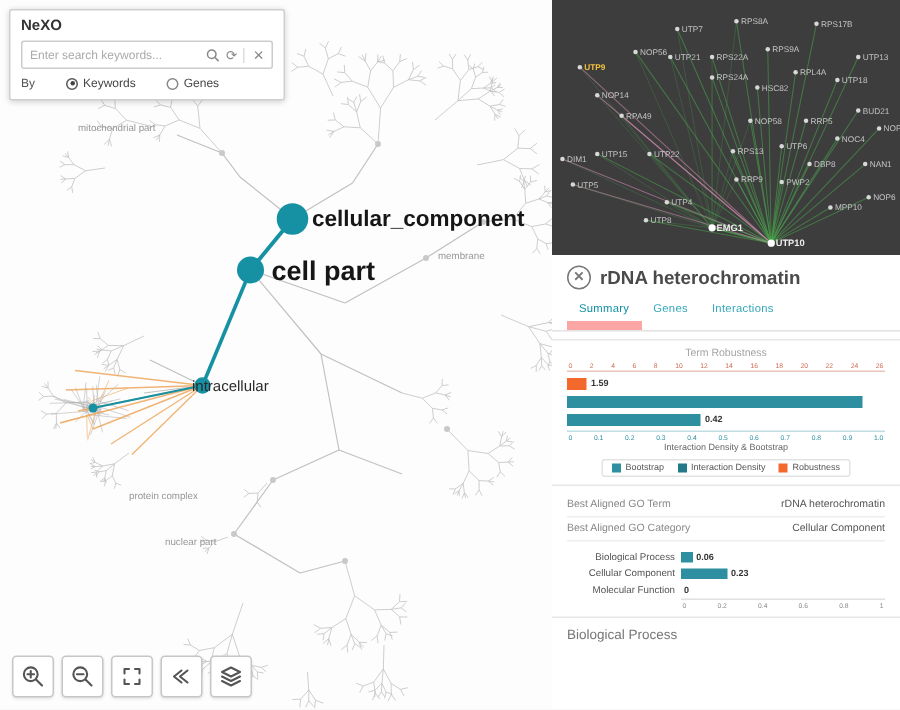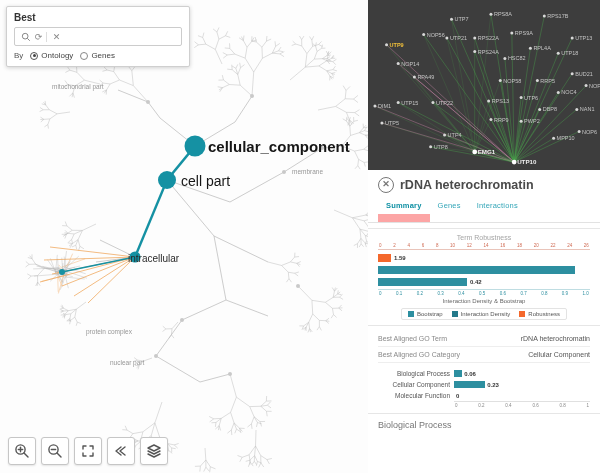--- a/index.html
+++ b/index.html
@@ -11,41 +11,41 @@
   #tree-svg{position:absolute;left:0;top:0;}
   .tree-label{position:absolute;transform:translateY(-50%);white-space:nowrap;pointer-events:auto;}
 
   .search-widget{position:absolute;left:6px;top:6px;width:168px;background:#fff;border:1px solid #cfcfcf;border-radius:2px;box-shadow:0 1px 4px rgba(0,0,0,.18);padding:5px 7px 6px;z-index:5;}
   .sw-title{font-size:10px;font-weight:700;color:#333;margin-bottom:4px;}
   .sw-input-row{display:flex;align-items:center;border:1px solid #ccc;border-radius:2px;height:17px;padding:0 3px;background:#fff;}
   .sw-input-row input{flex:1;border:none;outline:none;font-size:8px;color:#444;min-width:0;font-family:"Liberation Sans",sans-serif;}
   .sw-input-row input::placeholder{color:#aaa;}
   .sw-icon{width:11px;height:11px;display:flex;align-items:center;justify-content:center;color:#888;font-size:9px;cursor:pointer;margin-left:2px;}
   .sw-divider{width:1px;height:10px;background:#ddd;margin:0 2px;}
-  .sw-by-row{display:flex;align-items:flex-start;gap:7px;margin-top:5px;font-size:8px;color:#555;}
+  .sw-by-row{display:flex;align-items:flex-start;gap:21px;margin-top:5px;font-size:8px;color:#555;}
   .radio{display:flex;align-items:center;gap:3px;cursor:pointer;color:#444;}
   .rdot{width:8px;height:8px;border:1px solid #888;border-radius:50%;box-sizing:border-box;position:relative;background:#fff;}
   .rdot.sel{border-color:#555;}
   .rdot.sel::after{content:"";position:absolute;left:1.5px;top:1.5px;width:3px;height:3px;border-radius:50%;background:#444;}
 
   .toolbar{position:absolute;left:8px;bottom:8px;display:flex;gap:5px;z-index:5;}
   .tool-btn{width:26px;height:26px;background:#fff;border:1px solid #c6c6c6;border-radius:3px;display:flex;align-items:center;justify-content:center;box-shadow:0 1px 2px rgba(0,0,0,.10);cursor:pointer;}
   .tool-btn svg{stroke:#555;fill:none;stroke-width:1.4;stroke-linecap:round;stroke-linejoin:round;}
 
   
   .network-panel{position:absolute;left:368px;top:0;width:232px;height:170px;background:#3d3d3d;overflow:hidden;}
 
   
   .detail-panel{position:absolute;left:368px;top:170px;width:232px;height:303px;background:#fff;box-sizing:border-box;padding:7px 10px 4px;overflow:hidden;}
   .detail-header{display:flex;align-items:center;gap:6px;margin-bottom:5px;}
   .close-btn{width:14px;height:14px;border:1.5px solid #777;border-radius:50%;color:#777;font-size:9px;line-height:12px;text-align:center;cursor:pointer;flex:0 0 auto;font-weight:700;}
   .detail-title{font-size:12.5px;font-weight:600;color:#4a4a4a;margin:0;}
   .tabs{display:flex;border-bottom:1px solid #e2e2e2;margin:0 -10px;padding:0 10px;}
   .tab{font-size:7.5px;color:#34a6b8;padding:3px 8px 4px;cursor:pointer;letter-spacing:.2px;}
-  .tab.active{color:#0d8fa3;border-bottom:8px solid #fca5a5;font-weight:700;}
+  .tab.active{color:#0d8fa3;border-bottom:6px solid #fca5a5;font-weight:400;}
   .term-id{font-size:8px;color:#555;margin:7px 0 4px;}
   .hr{height:1px;background:#e6e6e6;margin:5px -10px;}
   .chart-title{font-size:7px;color:#a4a4a4;text-align:center;margin:2px 0 2px;}
   .axis{display:flex;justify-content:space-between;font-size:4.5px;padding:0 1px;}
   .axis.top{color:#cf6a52;border-bottom:1px solid #e9c4ba;padding-bottom:1px;}
   .axis.bottom{color:#2d8fa0;border-top:1px solid #bfdde2;padding-top:1px;}
   .axis.go{color:#888;margin-left:76px;border-top:1px solid #e0e0e0;padding-top:1px;}
   .rbar-row{display:flex;align-items:center;height:9px;margin:3px 0;}
   .rbar{height:8px;}
   .rbar-label{font-size:6px;color:#333;margin-left:3px;font-weight:600;}
@@ -788,46 +788,47 @@
         <line x1="195" y1="146" x2="167" y2="180" stroke="#1591a3" stroke-width="2.6" stroke-opacity="1"></line>
         <line x1="167" y1="180" x2="135" y2="257" stroke="#1591a3" stroke-width="2.4" stroke-opacity="1"></line>
         <line x1="135" y1="257" x2="62" y2="272" stroke="#1591a3" stroke-width="1.4" stroke-opacity="1"></line>
         <circle cx="195" cy="146" r="10.5" fill="#1591a3"></circle>
         <circle cx="167" cy="180" r="9" fill="#1591a3"></circle>
         <circle cx="135" cy="257" r="5.5" fill="#1591a3"></circle>
         <circle cx="62" cy="272" r="3" fill="#1591a3"></circle>
       </svg>
     <div id="tree-labels">
         <div class="tree-label" style="left: 208px; top: 146px; font-size: 15px; color: rgb(22, 22, 22); font-weight: 600;">cellular_component</div>
-        <div class="tree-label" style="left: 181px; top: 181px; font-size: 14px; color: rgb(22, 22, 22); font-weight: 400;">cell part</div>
+        <div class="tree-label" style="left: 181px; top: 181px; font-size: 18px; color: rgb(22, 22, 22); font-weight: 700;">cell part</div>
         <div class="tree-label" style="left: 128px; top: 258px; font-size: 10px; color: rgb(42, 42, 42); font-weight: 400;">intracellular</div>
         <div class="tree-label" style="left: 52px; top: 86px; font-size: 6.5px; color: rgb(151, 151, 151); font-weight: 400;">mitochondrial part</div>
         <div class="tree-label" style="left: 292px; top: 171px; font-size: 6.5px; color: rgb(151, 151, 151); font-weight: 400;">membrane</div>
         <div class="tree-label" style="left: 86px; top: 331px; font-size: 6.5px; color: rgb(151, 151, 151); font-weight: 400;">protein complex</div>
         <div class="tree-label" style="left: 110px; top: 362px; font-size: 6.5px; color: rgb(151, 151, 151); font-weight: 400;">nuclear part</div>
       </div>
 
     <div class="search-widget">
-      <div class="sw-title">Best</div>
+      <div class="sw-title">NeXO</div>
       <div class="sw-input-row">
+        <input type="text" placeholder="Enter search keywords..." style="">
         <span class="sw-icon">
           <svg width="10" height="10" viewBox="0 0 12 12">
               <circle cx="5" cy="5" r="3.4" fill="none" stroke="#888" stroke-width="1.2"></circle>
               <line x1="7.6" y1="7.6" x2="10.5" y2="10.5" stroke="#888" stroke-width="1.2"></line>
             </svg>
         </span>
         <span class="sw-icon">⟳</span>
         <span class="sw-divider"></span>
         <span class="sw-icon">✕</span>
       </div>
       <div class="sw-by-row">
         <span>By</span>
         <label class="radio">
           <span class="rdot sel"></span>
-          <span>Ontology</span>
+          <span>Keywords</span>
         </label>
         <label class="radio">
           <span class="rdot"></span>
           <span>Genes</span>
         </label>
       </div>
     </div>
 
     <div class="toolbar">
       <div class="tool-btn">

